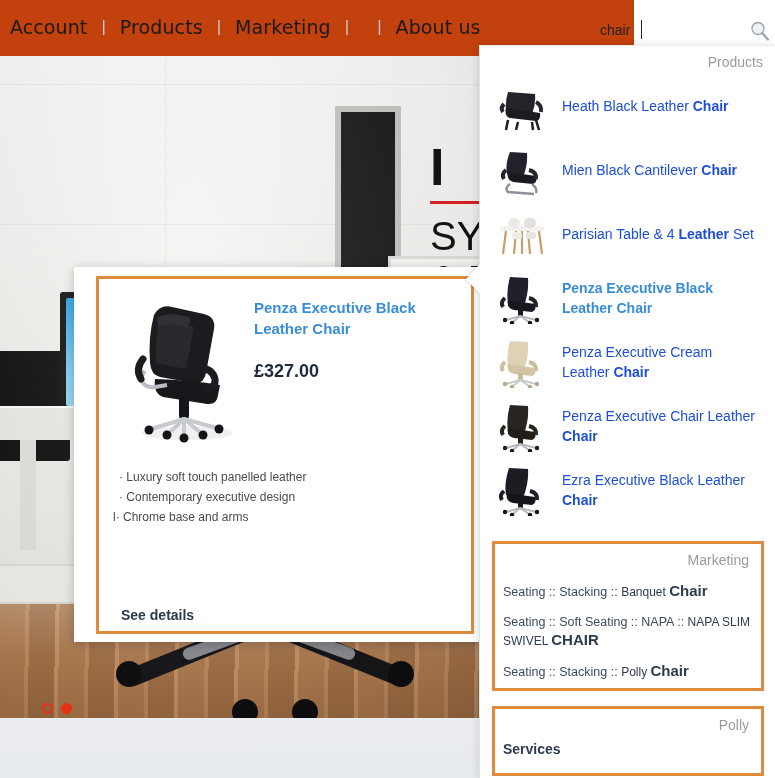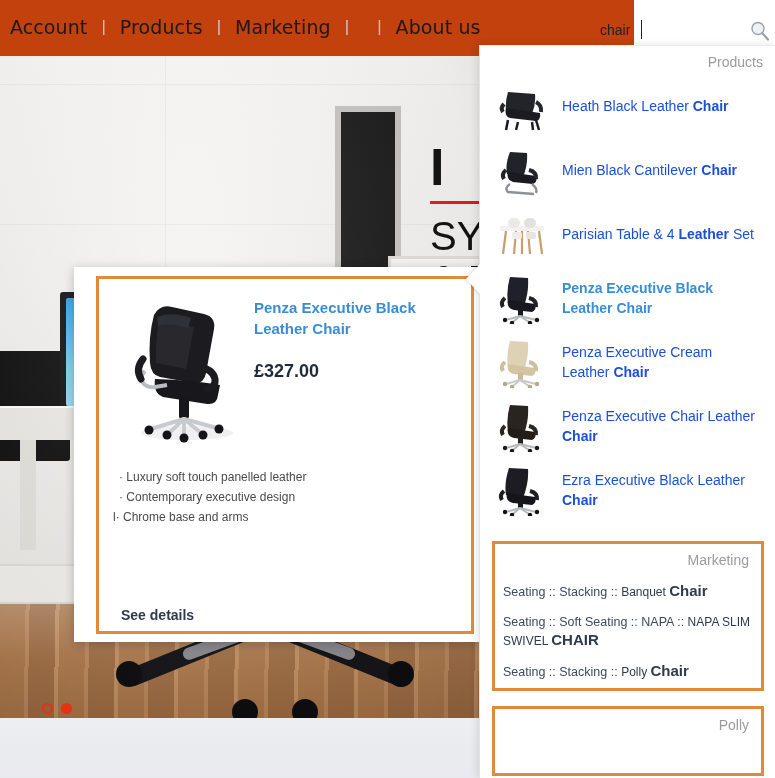--- a/index.html
+++ b/index.html
@@ -536,20 +536,21 @@
       <div class="sec-head">Marketing</div>
       <div class="cat-list">
         <div class="cat-row"><span class="pre">Seating :: Stacking :: </span><span class="mid">Banquet </span><span class="bld">Chair</span></div>
         <div class="cat-row"><span class="pre">Seating :: Soft Seating :: NAPA :: </span><span class="mid">NAPA SLIM SWIVEL </span><span class="bld">CHAIR</span></div>
         <div class="cat-row"><span class="pre">Seating :: Stacking :: </span><span class="mid">Polly </span><span class="bld">Chair</span></div>
       </div>
     </div>
 
     <div class="box-pages">
       <div class="sec-head">Polly</div>
+      <div class="page-row">Services</div>
     </div>
   </div>
 
   <div class="topbar">
     <div class="nav">
       <span class="nav-item">Account</span>
       <span class="nav-sep">|</span>
       <span class="nav-item">Products</span>
       <span class="nav-sep">|</span>
       <span class="nav-item">Marketing</span>

